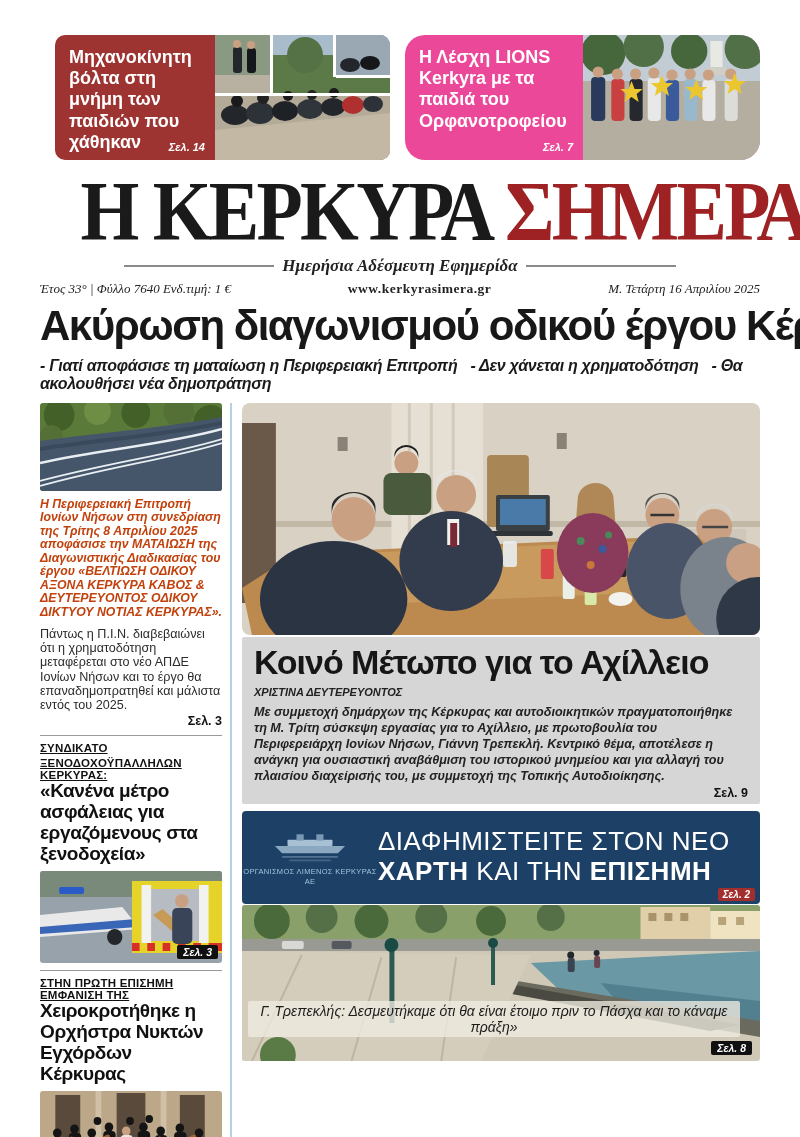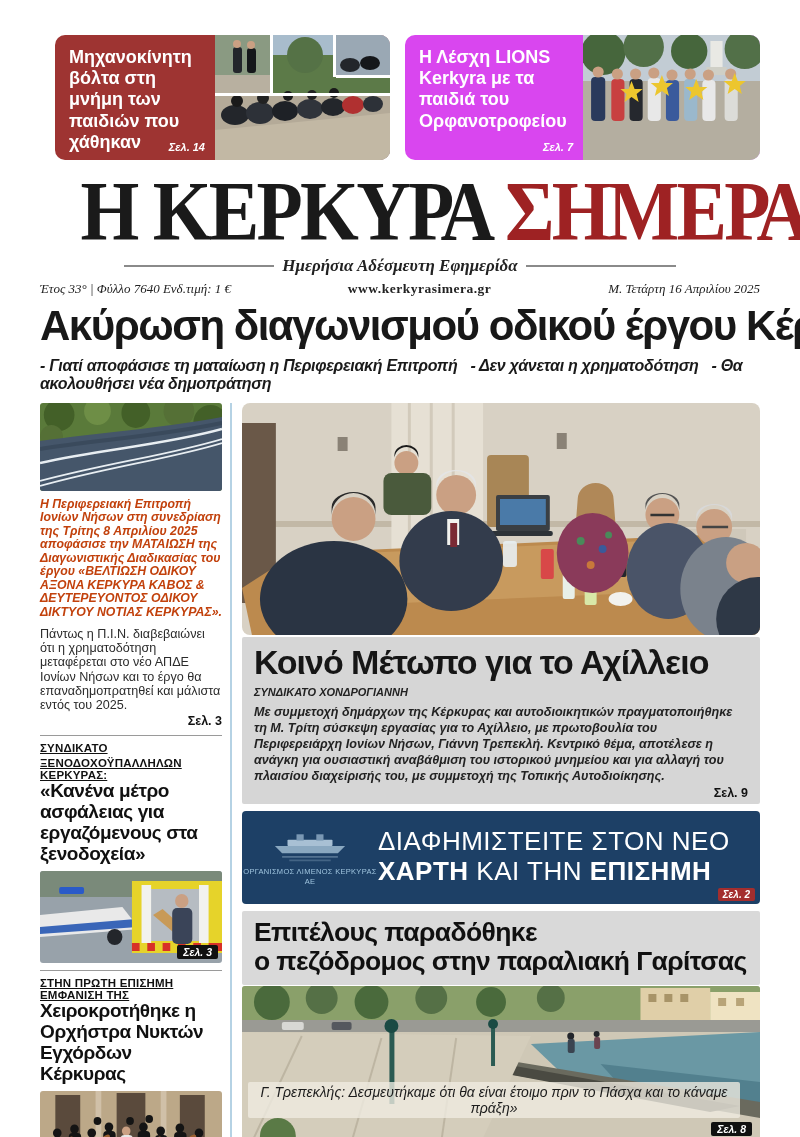--- a/index.html
+++ b/index.html
@@ -7,21 +7,21 @@
   body {
     width:800px; height:1137px; overflow:hidden; position:relative;
     font-family:"Liberation Sans","DejaVu Sans",sans-serif; color:#111;
   }
   .page { width:800px; height:1137px; position:relative; padding:0 40px; }
 
   
   .promo-row { display:flex; gap:15px; padding-top:35px; margin-left:15px; }
   .promo { height:125px; border-radius:10px; overflow:hidden; display:flex; flex-shrink:0; }
   .promo-red  { width:335px; background:#9e3432; }
-  .promo-blue { width:355px; background:#d946ef; }
+  .promo-blue { width:355px; background:#ec4899;border-radius:20px; }
   .promo-text { position:relative; padding:12px 8px 8px 14px; color:#fff; font-weight:bold; }
   .promo-red  .promo-text { width:160px; font-size:18px; line-height:1.18; }
   .promo-blue .promo-text { width:178px; font-size:18px; line-height:1.18; }
   .promo-pageref { position:absolute; right:10px; bottom:6px; font-size:11px; font-weight:bold; color:#fff; font-style:italic; }
   .promo-photo { flex:1; position:relative; }
   .promo-photo svg { display:block; width:100%; height:100%; }
 
   
   .masthead { margin-top:12px; text-align:center; white-space:nowrap; }
   .masthead-inner {
@@ -373,21 +373,21 @@
           <path d="M456,120 a18,18 0 0 1 36,0 l0,-7 a18,12 0 0 0 -36,0 Z" fill="#d8d8d8"></path>
           <line x1="462" y1="124" x2="488" y2="124" stroke="#444" stroke-width="2.5"></line>
           <ellipse cx="486" cy="186" rx="46" ry="52" fill="#7a828c"></ellipse>
           <circle cx="506" cy="160" r="20" fill="#c9a083"></circle>
           <ellipse cx="518" cy="216" rx="42" ry="42" fill="#2e3846"></ellipse>
         </svg>
       </div>
 
       <div class="achilleio-box">
         <div class="achilleio-headline">Κοινό Μέτωπο για το Αχίλλειο</div>
-        <div class="achilleio-byline">ΣΥΝΔΙΚΑΤΟ ΧΟΝΔΡΟΓΙΑΝΝΗ</div>
+        <div class="achilleio-byline">ΧΡΙΣΤΙΝΑ ΔΕΥΤΕΡΕΥΟΝΤΟΣ</div>
         <div class="achilleio-body">Με συμμετοχή δημάρχων της Κέρκυρας και αυτοδιοικητικών πραγματοποιήθηκε τη Μ. Τρίτη σύσκεψη εργασίας για το Αχίλλειο, με πρωτοβουλία του Περιφερειάρχη Ιονίων Νήσων, Γιάννη Τρεπεκλή. Κεντρικό θέμα, αποτέλεσε η ανάγκη για ουσιαστική αναβάθμιση του ιστορικού μνημείου και για αλλαγή του πλαισίου διαχείρισής του, με συμμετοχή της Τοπικής Αυτοδιοίκησης.</div>
         <div class="achilleio-pageref">Σελ. 9</div>
       </div>
 
       <div class="ad-banner">
         <div class="ad-logo">
           <svg viewBox="0 0 90 40">
             <rect x="20" y="13" width="50" height="7" rx="1" fill="#a8c0d4"></rect>
             <rect x="30" y="7" width="8" height="7" fill="#7a98b4"></rect>
             <rect x="52" y="7" width="8" height="7" fill="#7a98b4"></rect>
@@ -399,24 +399,20 @@
         </div>
         <div class="ad-text">
           <div class="ad-line1">ΔΙΑΦΗΜΙΣΤΕΙΤΕ ΣΤΟΝ ΝΕΟ</div>
           <div class="ad-line2">
             <span class="b">ΧΑΡΤΗ</span><span> ΚΑΙ ΤΗΝ </span><span class="b">ΕΠΙΣΗΜΗ</span>
           </div>
         </div>
         <span class="ad-badge">Σελ. 2</span>
       </div>
 
-      <div class="promenade-hbox">
-        <div class="promenade-headline">Επιτέλους παραδόθηκε</div>
-        <div class="promenade-headline">ο πεζόδρομος στην παραλιακή Γαρίτσας</div>
-      </div>
 
       <div class="photo-frame promenade-photo">
         <svg viewBox="0 0 520 156" preserveAspectRatio="none">
           <rect x="0" y="0" width="520" height="156" fill="#cfc8b6"></rect>
           <rect x="0" y="0" width="520" height="34" fill="#8aa06a"></rect>
           <circle cx="30" cy="16" r="18" fill="#4a6a3c"></circle>
             <circle cx="80" cy="12" r="16" fill="#557046"></circle>
           <circle cx="130" cy="16" r="17" fill="#4a6a3c"></circle>
             <circle cx="190" cy="12" r="16" fill="#557046"></circle>
           <circle cx="250" cy="16" r="15" fill="#4a6a3c"></circle>

